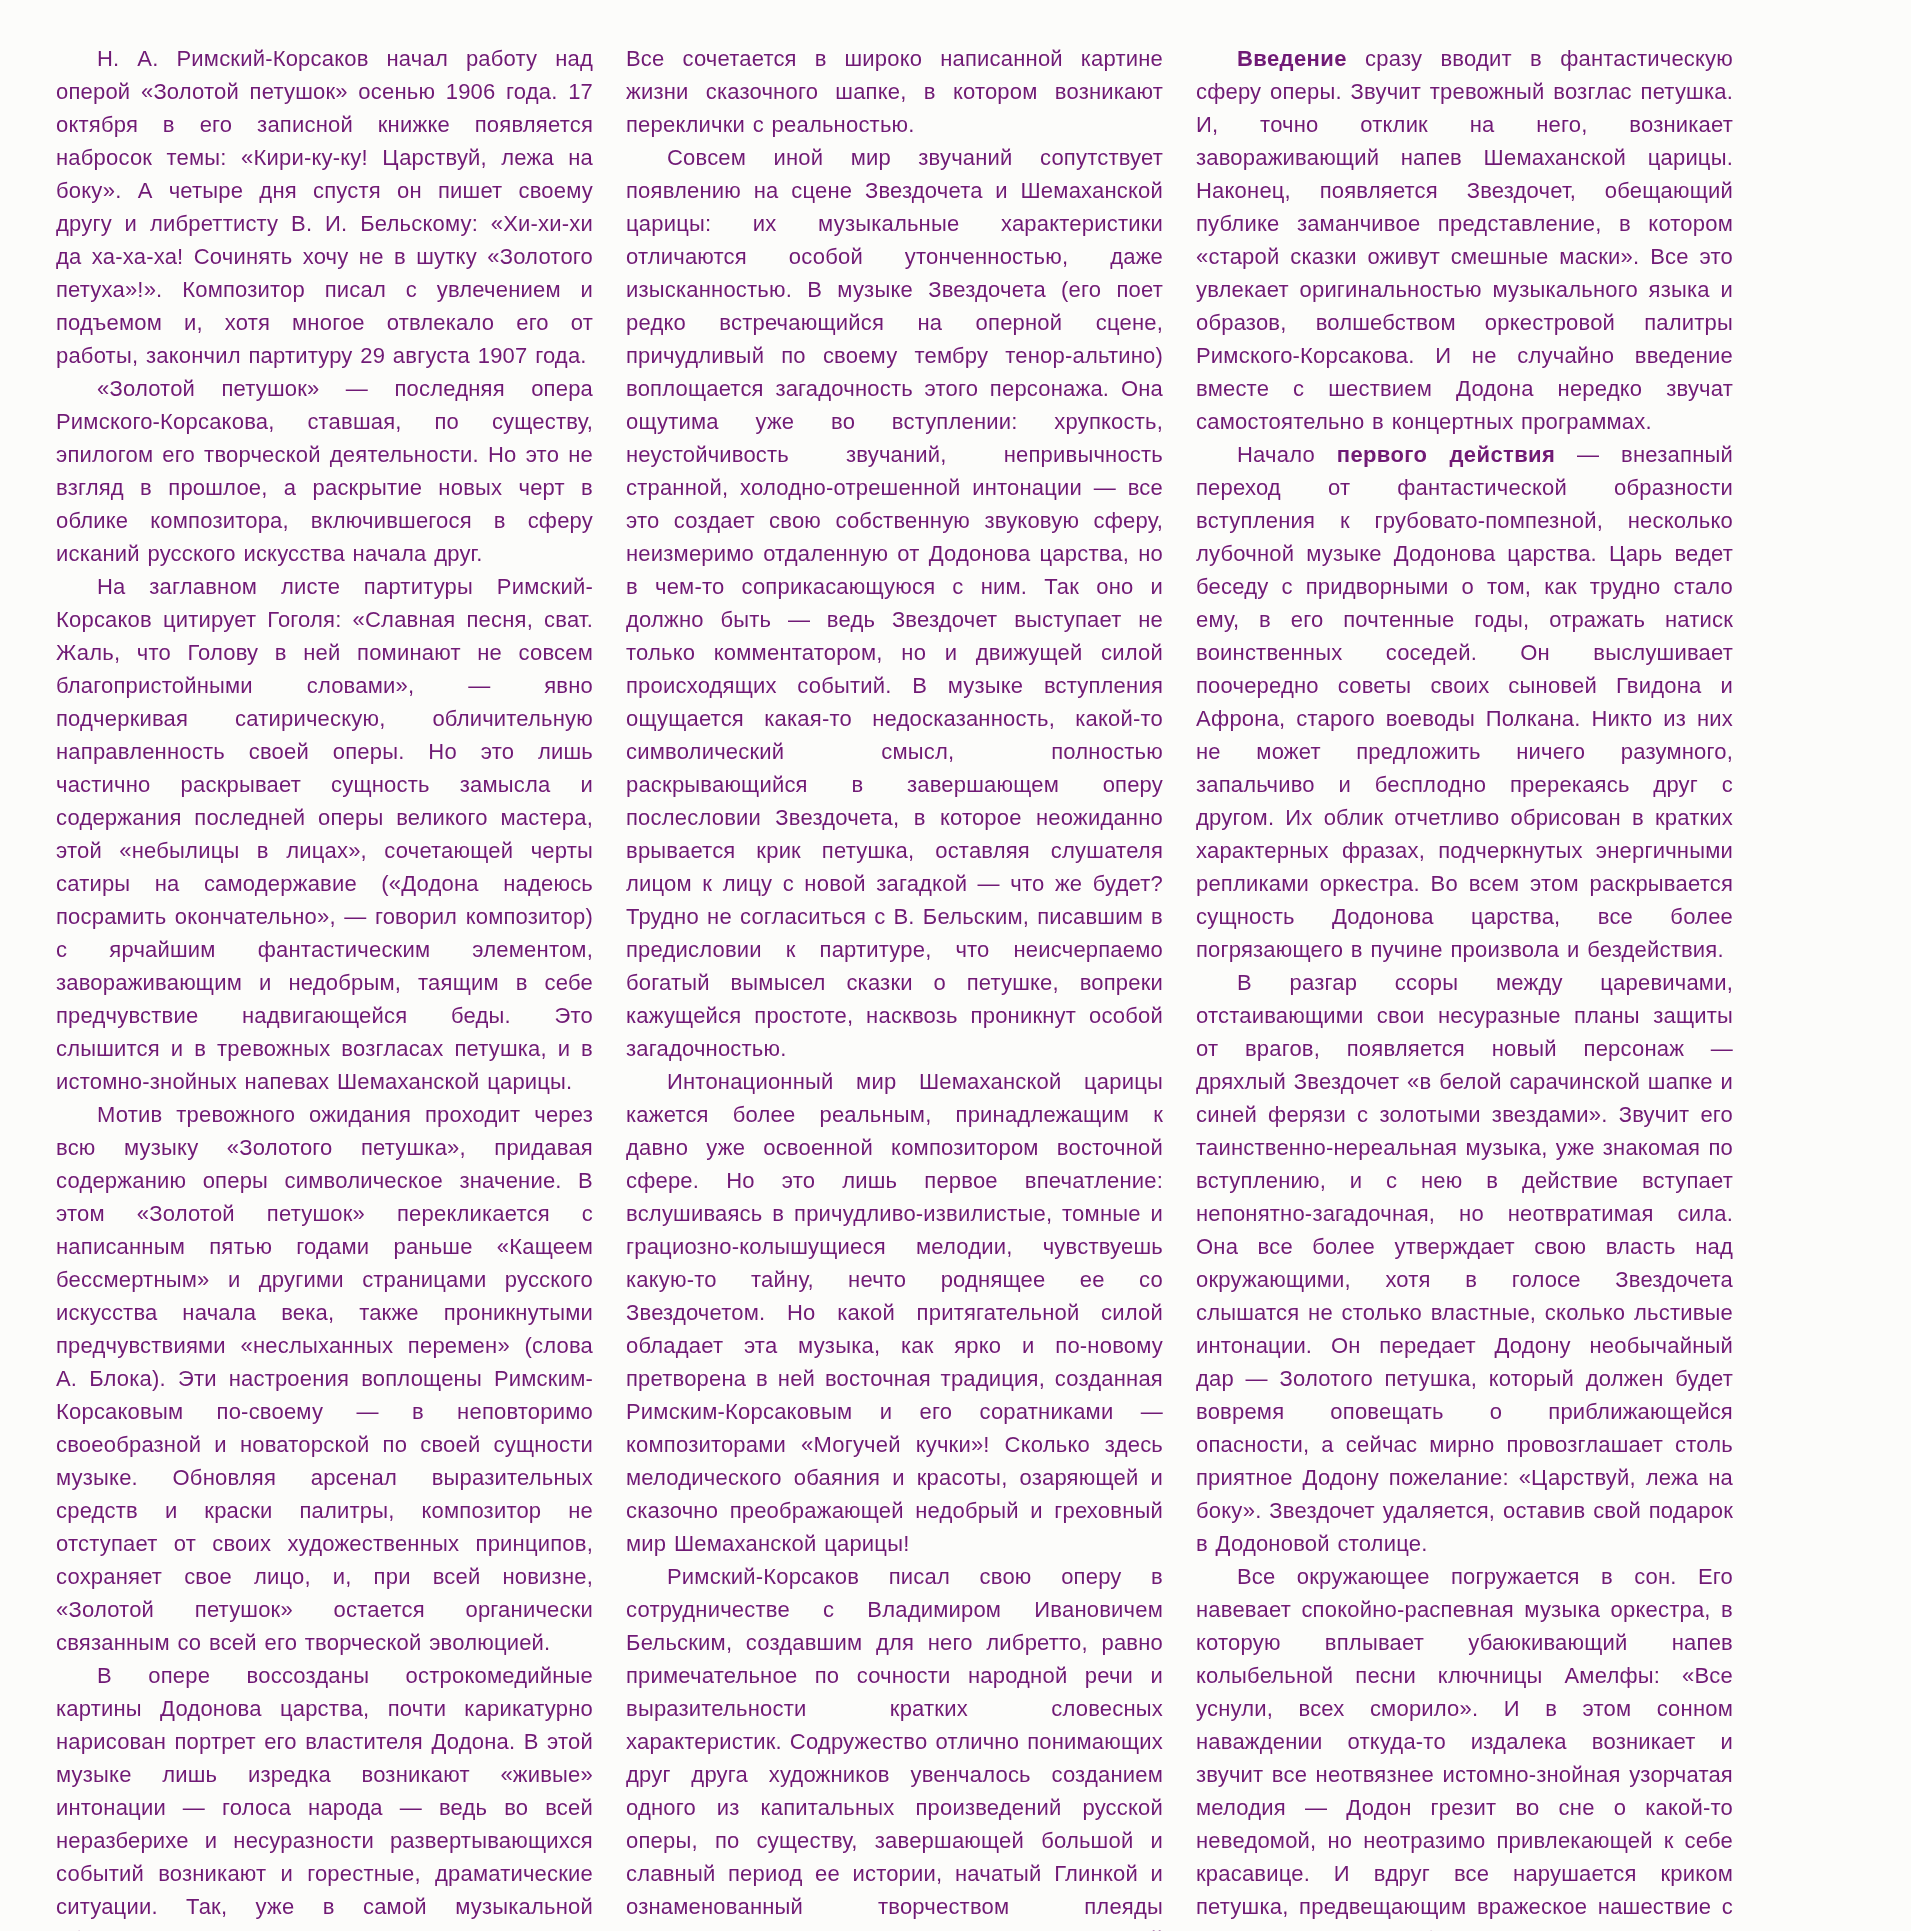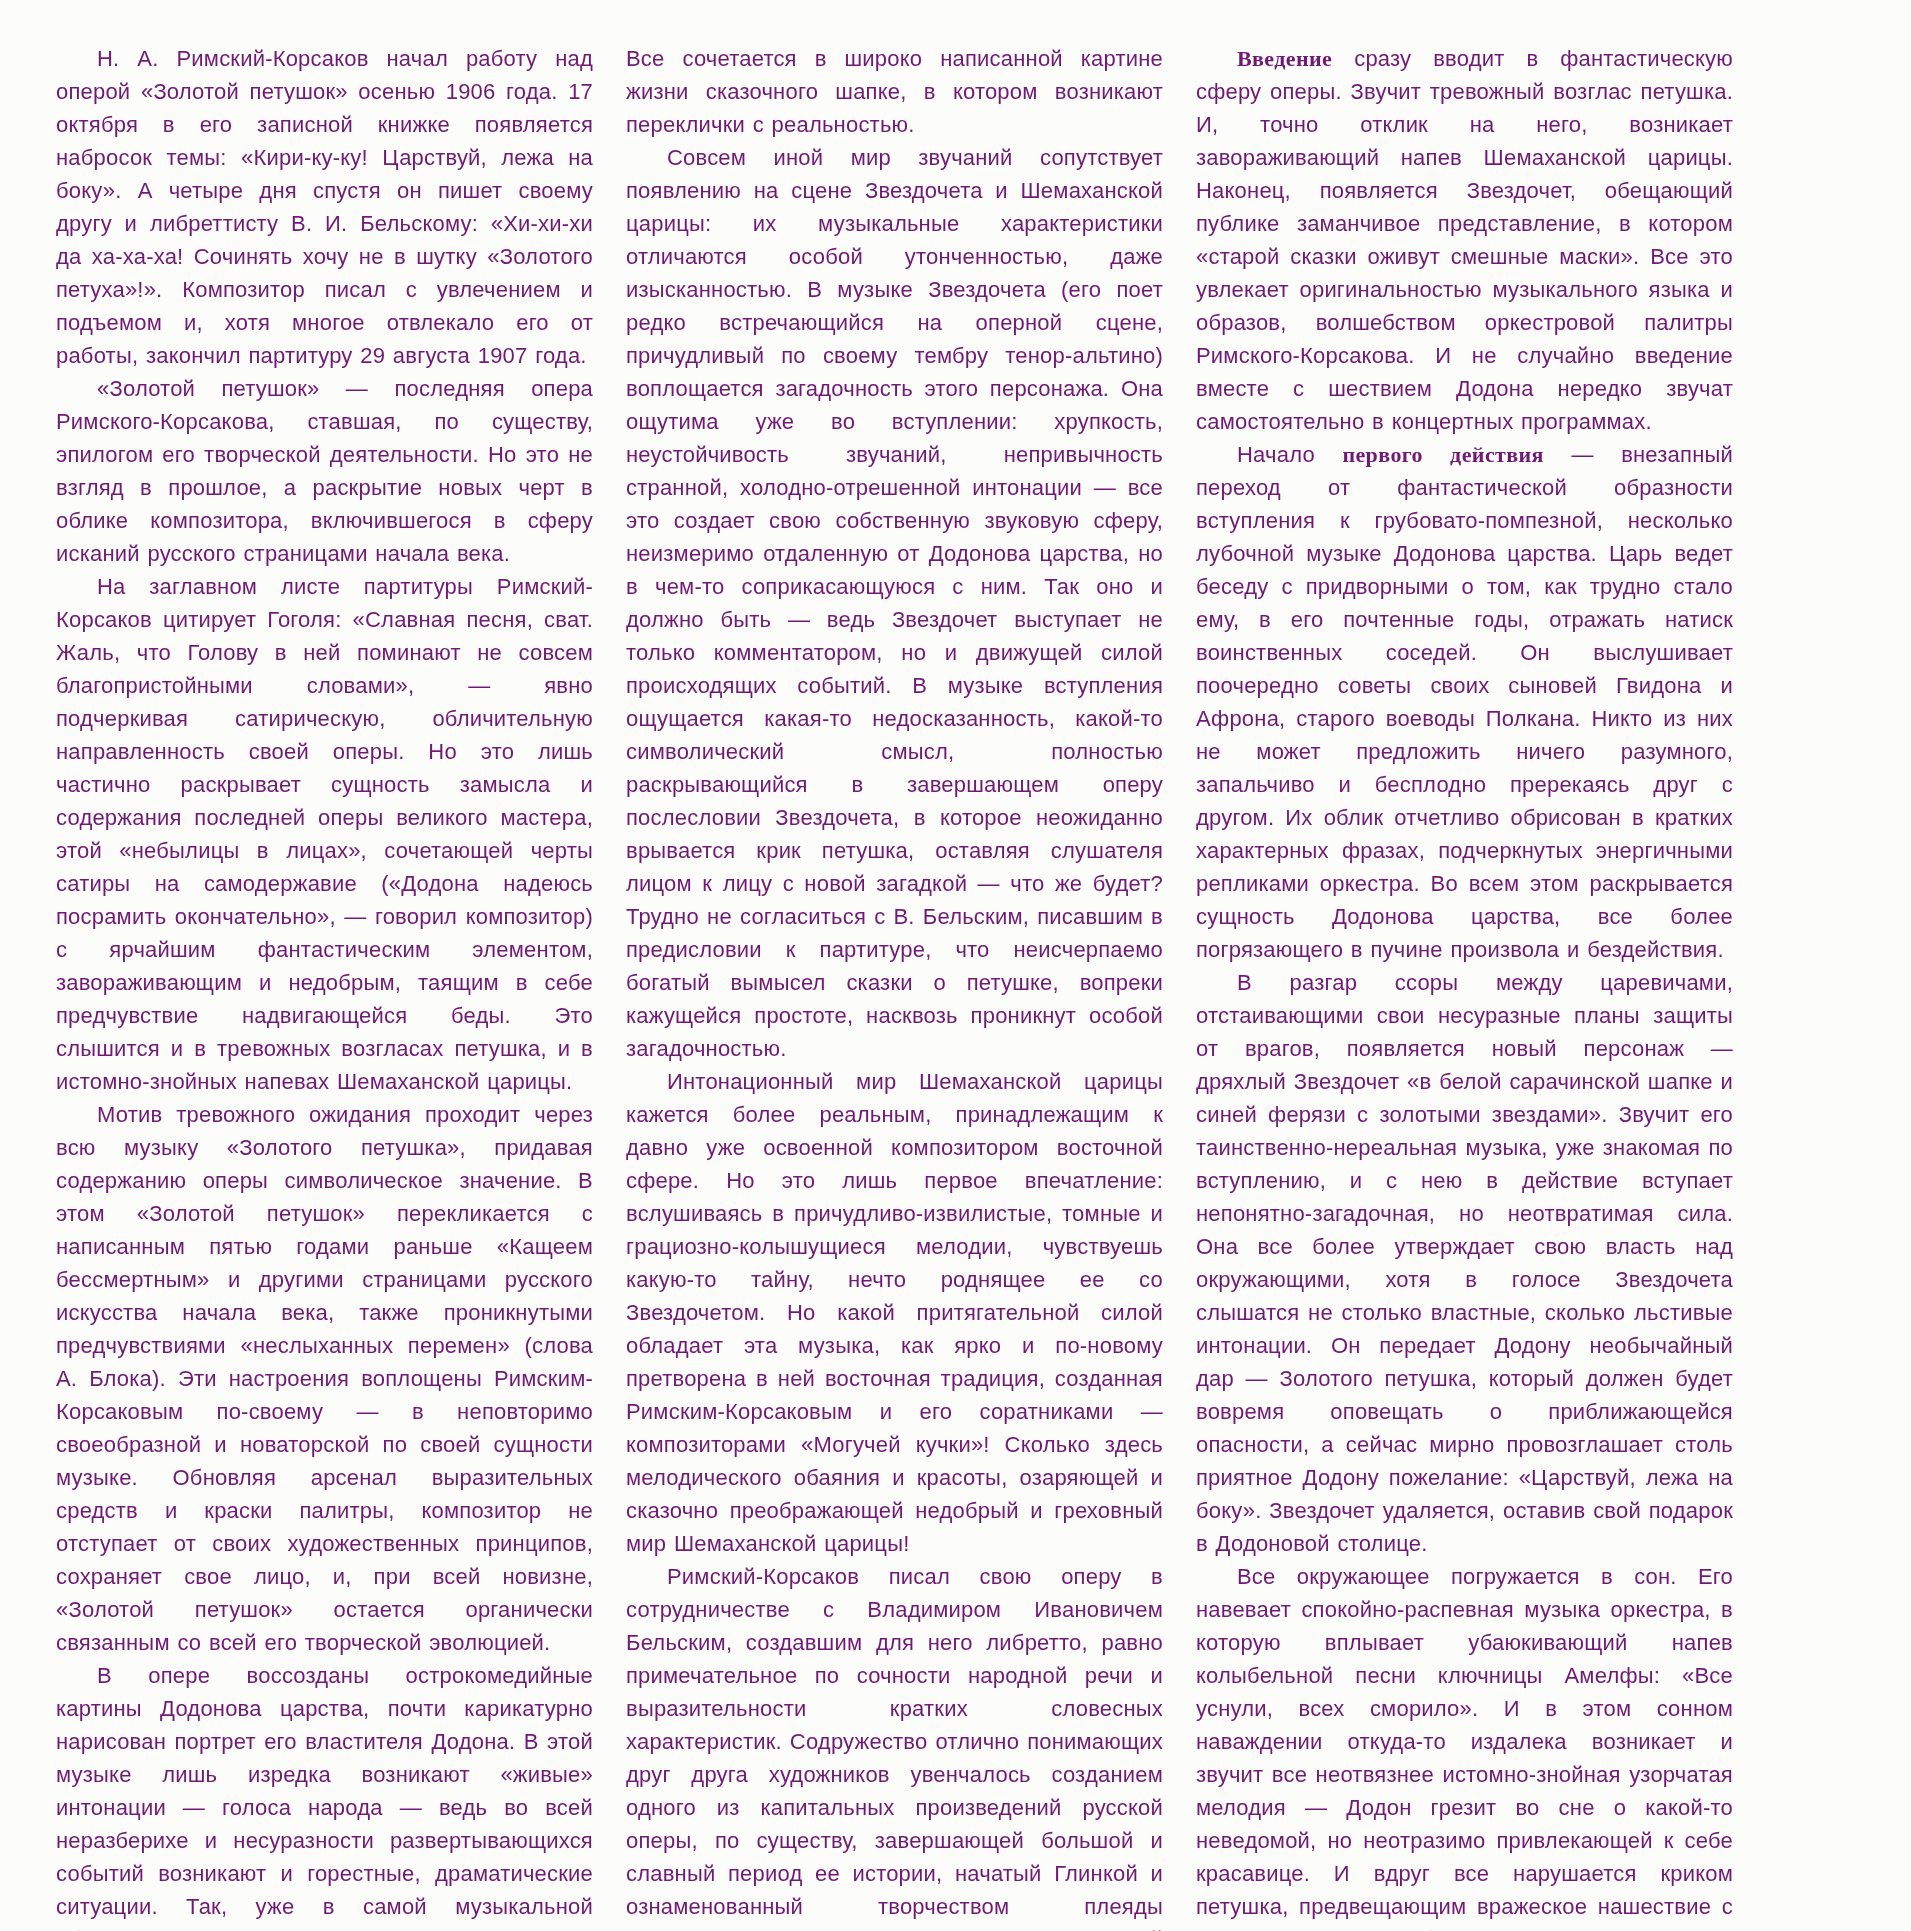--- a/index.html
+++ b/index.html
@@ -36,32 +36,31 @@
     text-indent: 41px;
     word-spacing: 1.4px;
     letter-spacing: 0.2px;
   }
   .col p.cont {
     text-indent: 0;
   }
   .col p b {
     font-weight: bold;
     letter-spacing: 0.4px;
-    font-family: Liberation Serif, serif;
   }
 </style>
 </head>
 <body>
 
 <div class="page">
   <div class="columns">
 
     <div class="col">
       <p>Н. А. Римский-Корсаков начал работу над оперой «Золотой петушок» осенью 1906 года. 17 октября в его записной книжке появляется набросок темы: «Кири-ку-ку! Царствуй, лежа на боку». А четыре дня спустя он пишет своему другу и либреттисту В. И. Бельскому: «Хи-хи-хи да ха-ха-ха! Сочинять хочу не в шутку «Золотого петуха»!». Композитор писал с увлечением и подъемом и, хотя многое отвлекало его от работы, закончил партитуру 29 августа 1907 года.</p>
-      <p>«Золотой петушок» — последняя опера Римского-Корсакова, ставшая, по существу, эпилогом его творческой деятельности. Но это не взгляд в прошлое, а раскрытие новых черт в облике композитора, включившегося в сферу исканий русского страницами начала века.</p>
+      <p>«Золотой петушок» — последняя опера Римского-Корсакова, ставшая, по существу, эпилогом его творческой деятельности. Но это не взгляд в прошлое, а раскрытие новых черт в облике композитора, включившегося в сферу исканий русского искусства начала друг.</p>
       <p>На заглавном листе партитуры Римский-Корсаков цитирует Гоголя: «Славная песня, сват. Жаль, что Голову в ней поминают не совсем благопристойными словами», — явно подчеркивая сатирическую, обличительную направленность своей оперы. Но это лишь частично раскрывает сущность замысла и содержания последней оперы великого мастера, этой «небылицы в лицах», сочетающей черты сатиры на самодержавие («Додона надеюсь посрамить окончательно», — говорил композитор) с ярчайшим фантастическим элементом, завораживающим и недобрым, таящим в себе предчувствие надвигающейся беды. Это слышится и в тревожных возгласах петушка, и в истомно-знойных напевах Шемаханской царицы.</p>
       <p>Мотив тревожного ожидания проходит через всю музыку «Золотого петушка», придавая содержанию оперы символическое значение. В этом «Золотой петушок» перекликается с написанным пятью годами раньше «Кащеем бессмертным» и другими страницами русского искусства начала века, также проникнутыми предчувствиями «неслыханных перемен» (слова А. Блока). Эти настроения воплощены Римским-Корсаковым по-своему — в неповторимо своеобразной и новаторской по своей сущности музыке. Обновляя арсенал выразительных средств и краски палитры, композитор не отступает от своих художественных принципов, сохраняет свое лицо, и, при всей новизне, «Золотой петушок» остается органически связанным со всей его творческой эволюцией.</p>
       <p>В опере воссозданы острокомедийные картины Додонова царства, почти карикатурно нарисован портрет его властителя Додона. В этой музыке лишь изредка возникают «живые» интонации — голоса народа — ведь во всей неразберихе и несуразности развертывающихся событий возникают и горестные, драматические ситуации. Так, уже в самой музыкальной образности Додонова царства есть многоплановость, реальность художественного обобщения, далеко уводящая от лубочности отдельных эпизодов.</p>
     </div>
 
     <div class="col">
       <p class="cont">Все сочетается в широко написанной картине жизни сказочного шапке, в котором возникают переклички с реальностью.</p>
       <p>Совсем иной мир звучаний сопутствует появлению на сцене Звездочета и Шемаханской царицы: их музыкальные характеристики отличаются особой утонченностью, даже изысканностью. В музыке Звездочета (его поет редко встречающийся на оперной сцене, причудливый по своему тембру тенор-альтино) воплощается загадочность этого персонажа. Она ощутима уже во вступлении: хрупкость, неустойчивость звучаний, непривычность странной, холодно-отрешенной интонации — все это создает свою собственную звуковую сферу, неизмеримо отдаленную от Додонова царства, но в чем-то соприкасающуюся с ним. Так оно и должно быть — ведь Звездочет выступает не только комментатором, но и движущей силой происходящих событий. В музыке вступления ощущается какая-то недосказанность, какой-то символический смысл, полностью раскрывающийся в завершающем оперу послесловии Звездочета, в которое неожиданно врывается крик петушка, оставляя слушателя лицом к лицу с новой загадкой — что же будет? Трудно не согласиться с В. Бельским, писавшим в предисловии к партитуре, что неисчерпаемо богатый вымысел сказки о петушке, вопреки кажущейся простоте, насквозь проникнут особой загадочностью.</p>
       <p>Интонационный мир Шемаханской царицы кажется более реальным, принадлежащим к давно уже освоенной композитором восточной сфере. Но это лишь первое впечатление: вслушиваясь в причудливо-извилистые, томные и грациозно-колышущиеся мелодии, чувствуешь какую-то тайну, нечто роднящее ее со Звездочетом. Но какой притягательной силой обладает эта музыка, как ярко и по-новому претворена в ней восточная традиция, созданная Римским-Корсаковым и его соратниками — композиторами «Могучей кучки»! Сколько здесь мелодического обаяния и красоты, озаряющей и сказочно преображающей недобрый и греховный мир Шемаханской царицы!</p>
       <p>Римский-Корсаков писал свою оперу в сотрудничестве с Владимиром Ивановичем Бельским, создавшим для него либретто, равно примечательное по сочности народной речи и выразительности кратких словесных характеристик. Содружество отлично понимающих друг друга художников увенчалось созданием одного из капитальных произведений русской оперы, по существу, завершающей большой и славный период ее истории, начатый Глинкой и ознаменованный творчеством плеяды композиторов девятнадцатого века. «Золотой петушок» завершает вереницу созданных ими шедевров, и в этом особое историческое значение последней оперы Римского-Корсакова.</p>

